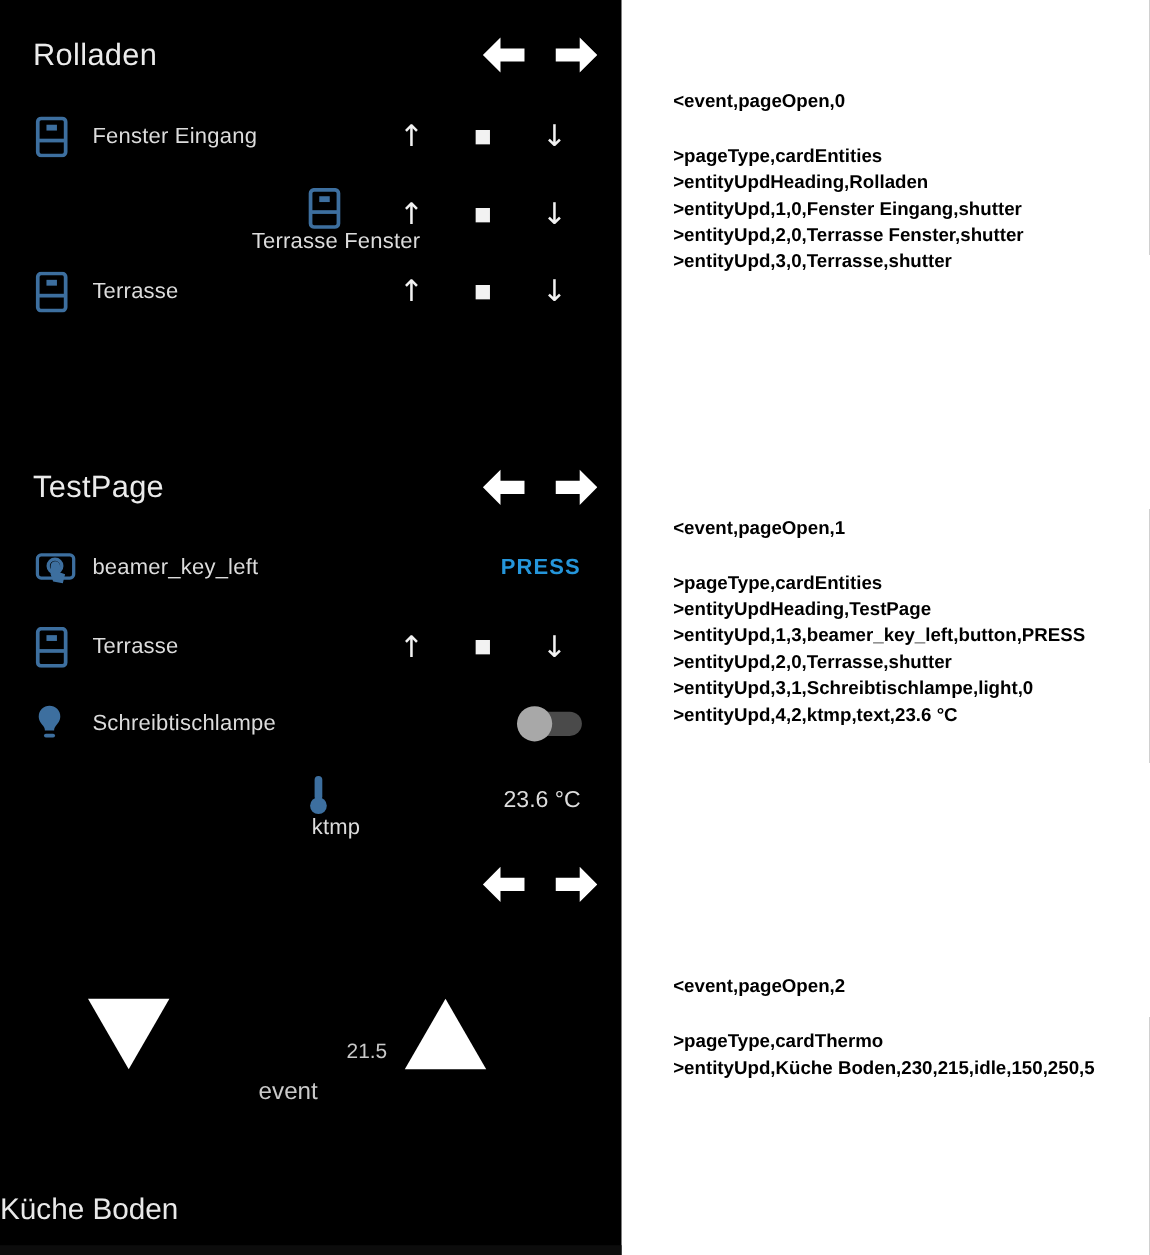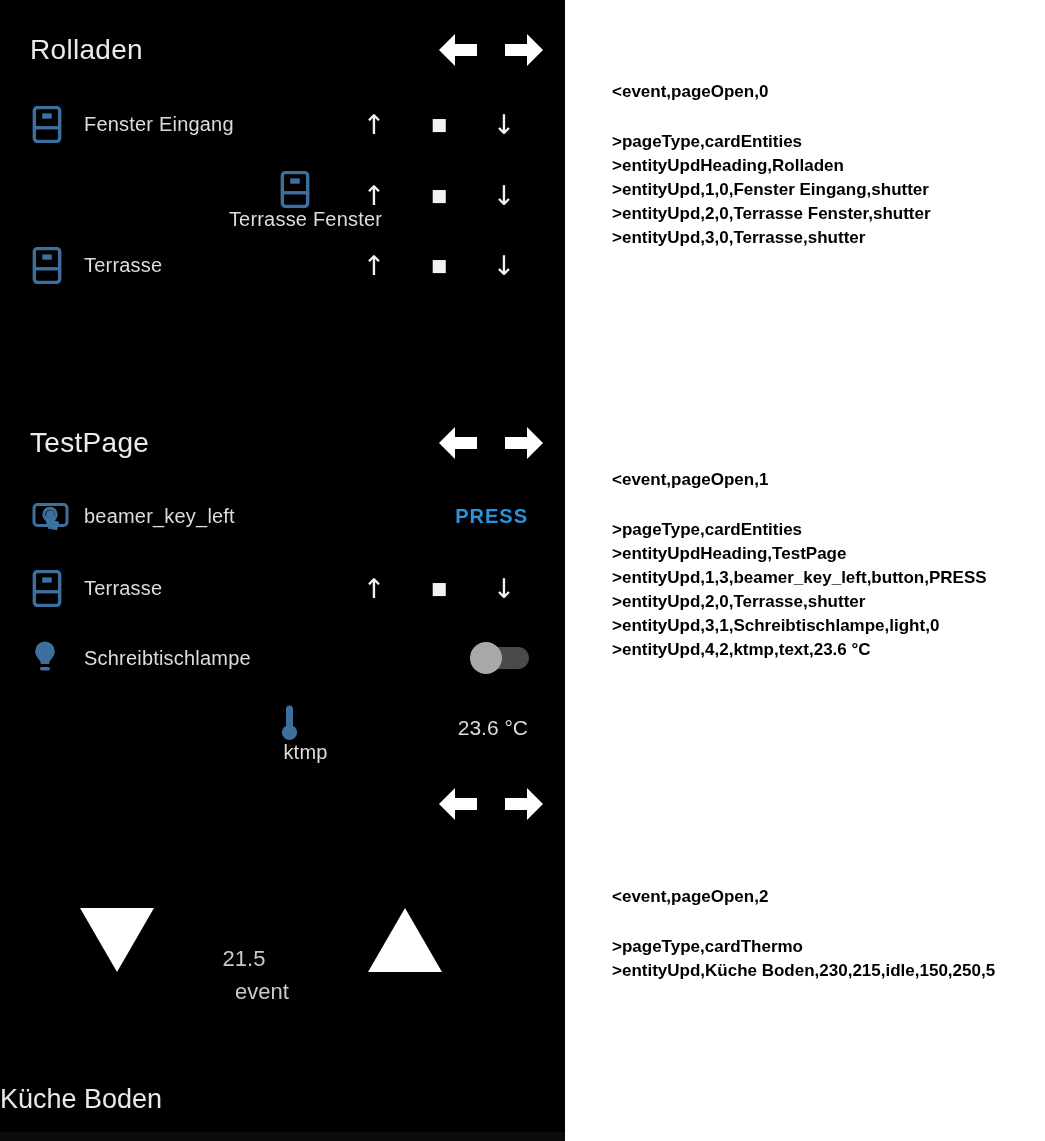--- a/index.html
+++ b/index.html
@@ -41,22 +41,22 @@
   
   .thermo-temp{position:absolute;left:188px;top:72px;font-size:70px;line-height:72px;
                font-weight:bold;color:#f4f4f4;white-space:nowrap;}
   .thermo-temp .unit{font-size:26px;font-weight:bold;vertical-align:top;
                      position:relative;top:-4px;margin-left:5px;}
   .tri{position:absolute;width:0;height:0;cursor:pointer;}
   .tri-down{left:80px;top:138px;border-left:37px solid transparent;
             border-right:37px solid transparent;border-top:64px solid #ffffff;}
   .tri-up{left:368px;top:138px;border-left:37px solid transparent;
           border-right:37px solid transparent;border-bottom:64px solid #ffffff;}
-  .thermo-target{position:absolute;left:169px;top:176px;width:150px;text-align:center;
-                 font-size:22px;color:#c9c9c9;}
+  .thermo-target{position:absolute;left:202px;top:176px;width:150px;text-align:right;
+                 font-size:19px;color:#c9c9c9;}
   .thermo-state{position:absolute;left:187px;top:209px;width:150px;text-align:center;
                 font-size:22px;color:#c9c9c9;}
   .thermo-title{position:absolute;left:0;right:0;top:314px;
                 font-size:27px;color:#e9e9e9;}
 
   
   .log-block{position:absolute;left:612px;width:430px;color:#000;
              font-size:17px;font-weight:bold;line-height:24px;white-space:nowrap;}
   .log-responses{margin-top:26px;}
 </style>

